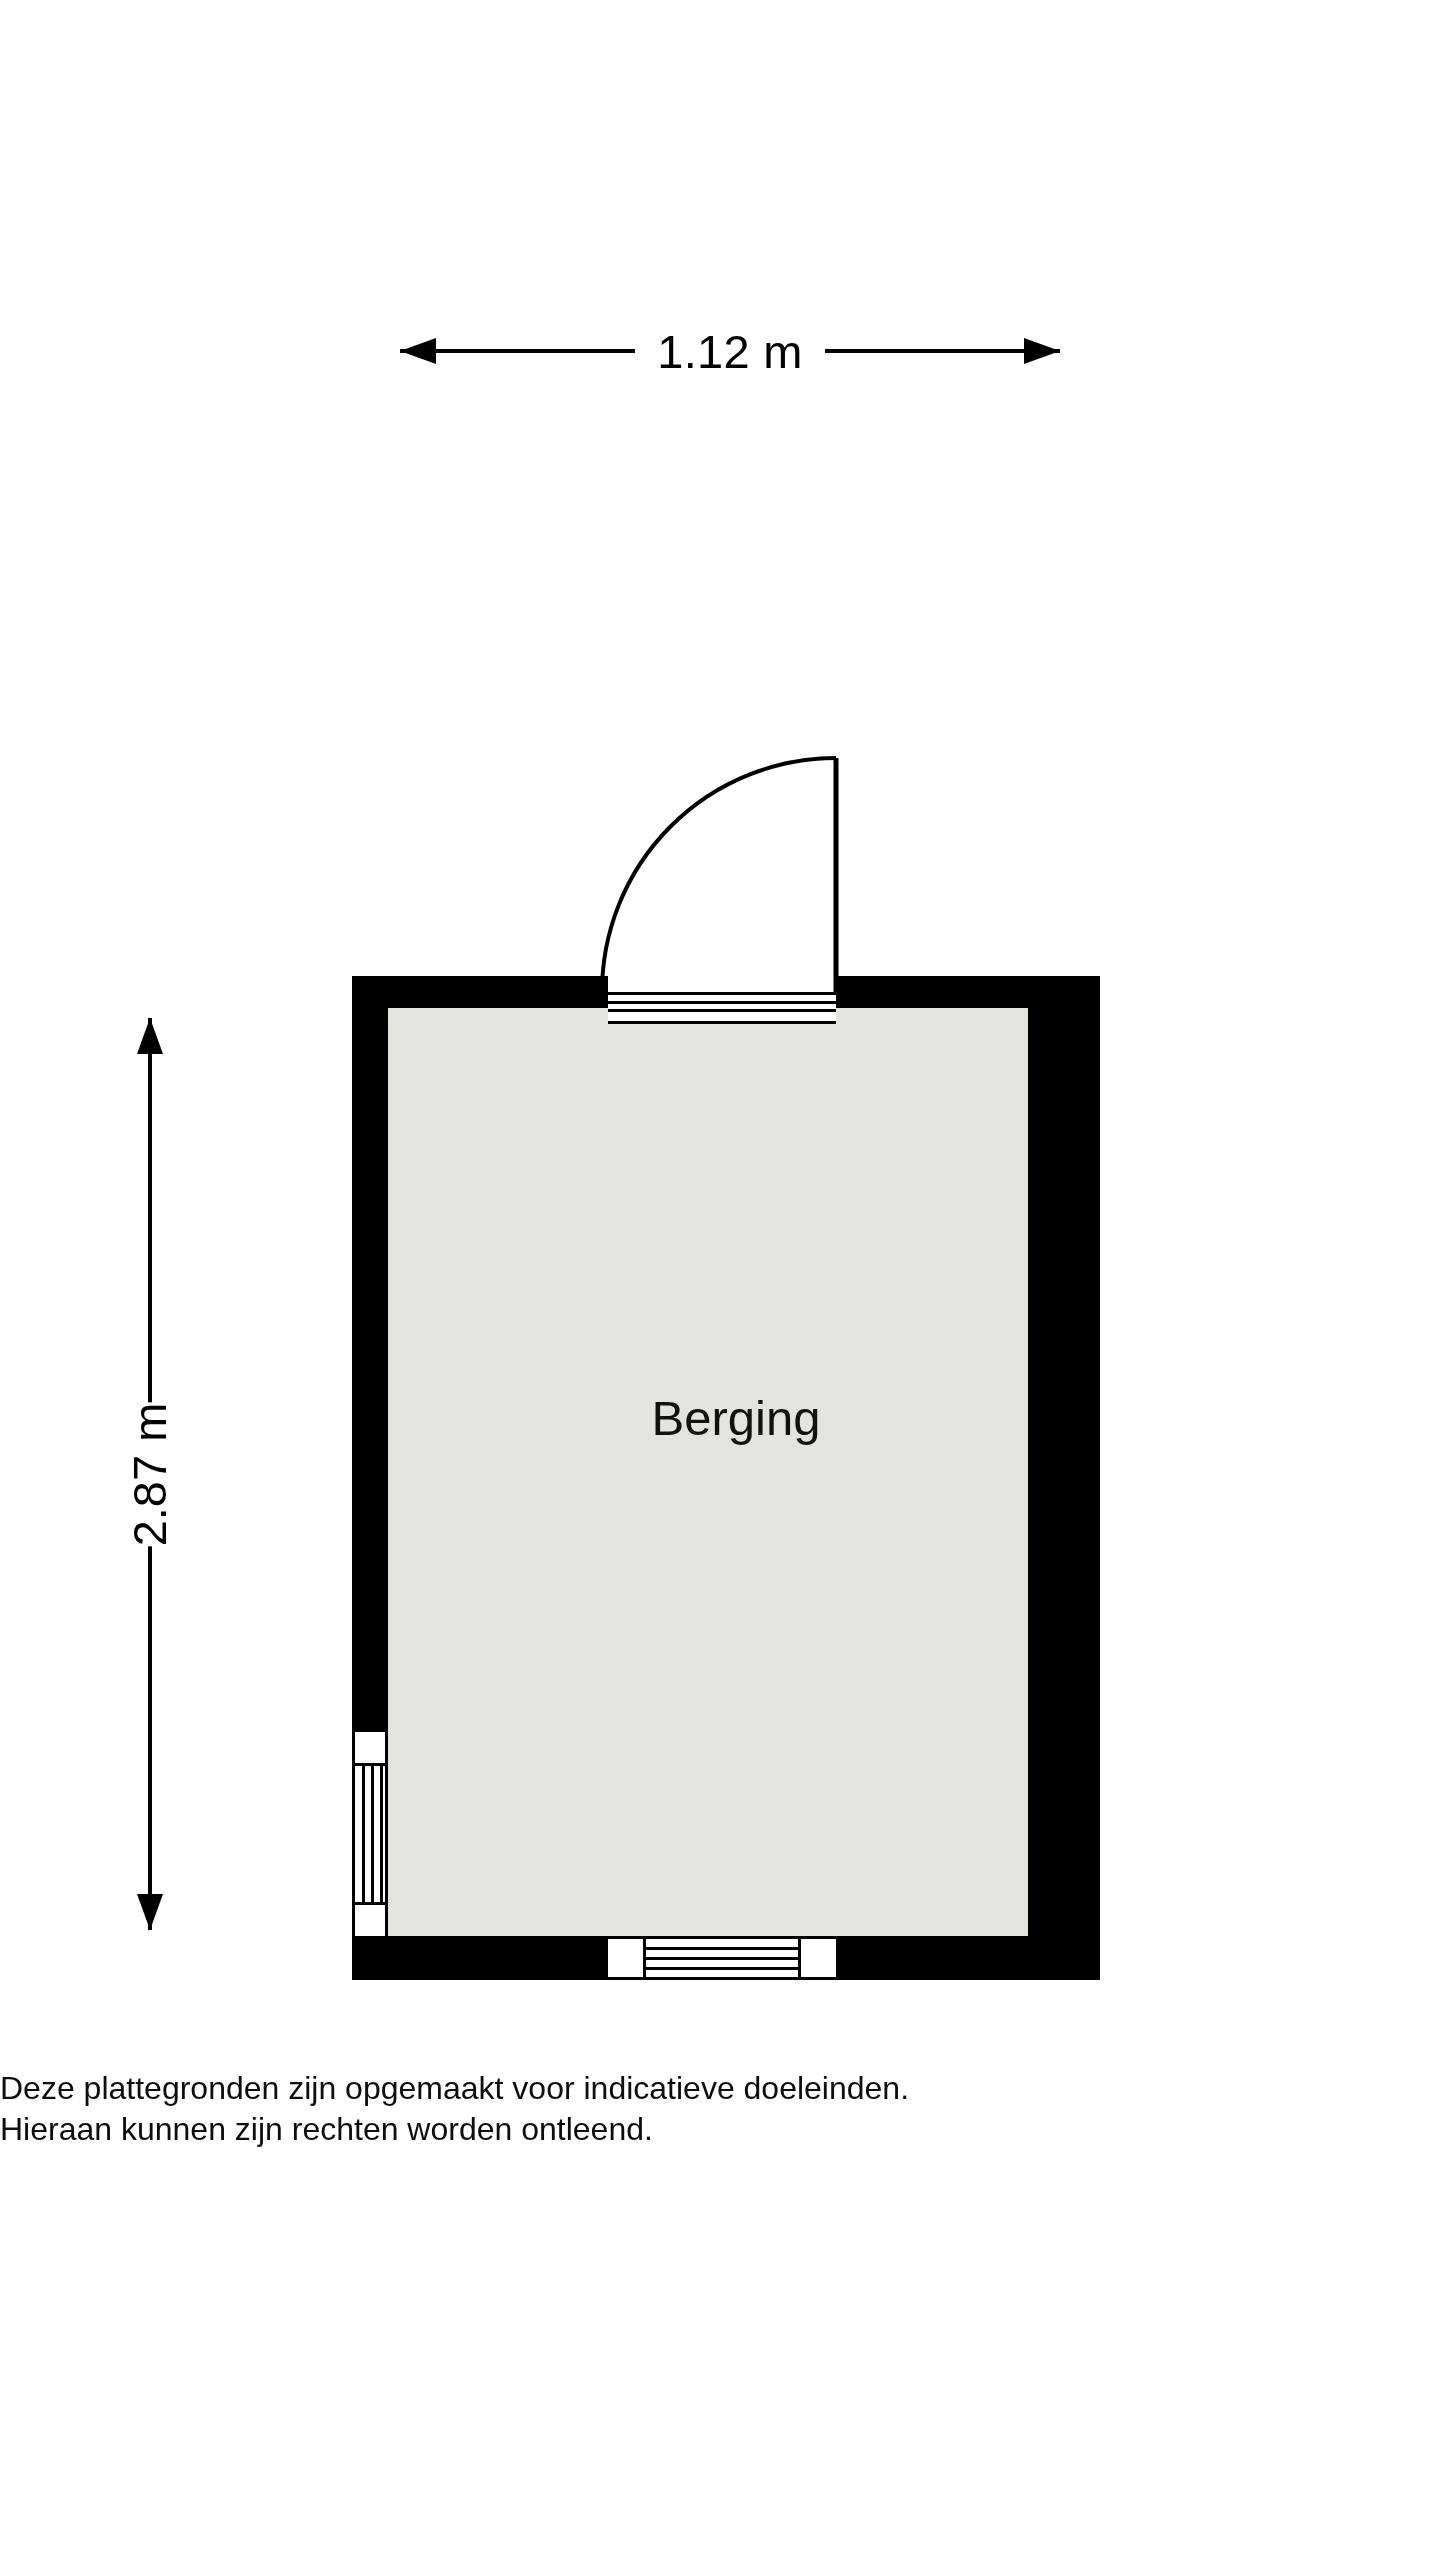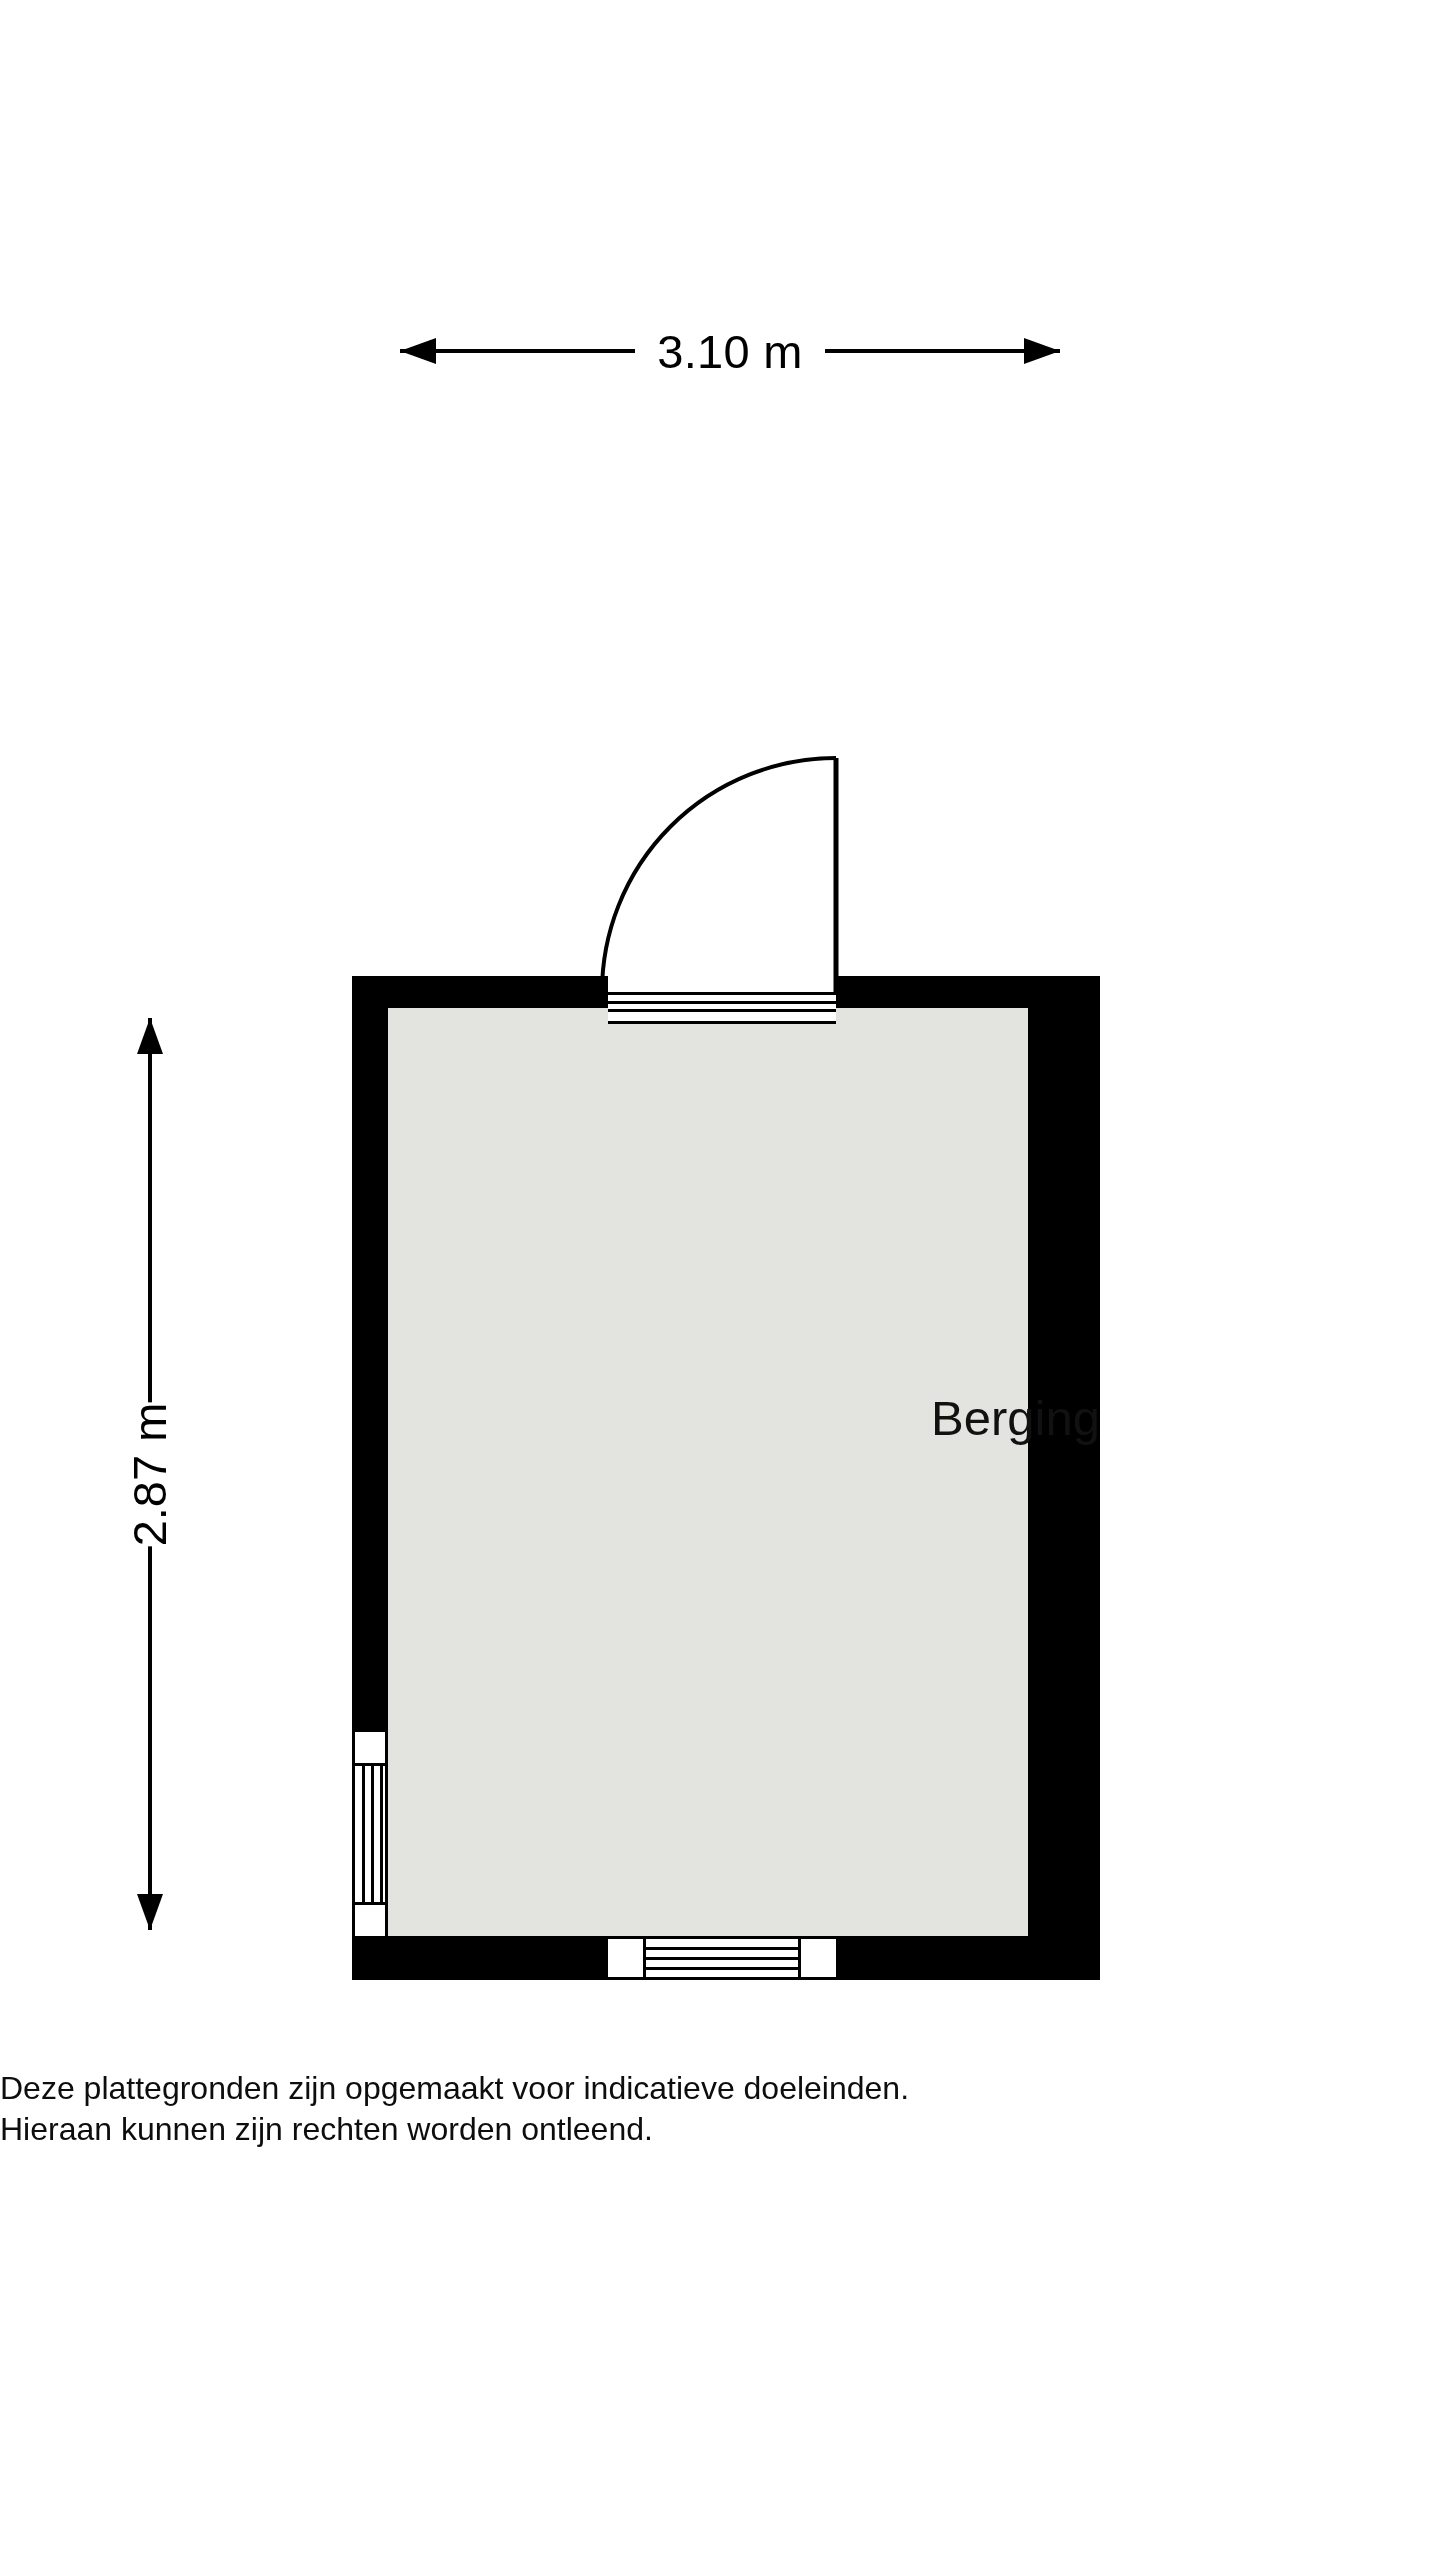--- a/index.html
+++ b/index.html
@@ -171,21 +171,21 @@
     top: 32px;
     width: 640px;
     height: 928px;
     background: #e3e3e0;
   }
   .room-label {
     position: absolute;
     left: 0;
     right: 0;
     top: 418px;
-    text-align: right;
+    text-align: center;
     font-size: 49px;
     line-height: 1;
     color: #111;
     margin-left: 20px;
   }
 
   
   
   .door-opening {
     position: absolute;
@@ -310,21 +310,21 @@
 </style>
 </head>
 <body>
 
 <div id="floorplan-root">
 
   <div class="dim-top">
     <div class="dim-line"></div>
     <div class="arrow-left"></div>
     <div class="arrow-right"></div>
-    <div class="dim-label">3.10 m</div>
+    <div class="dim-label">1.12 m</div>
   </div>
 
   <div class="dim-left">
     <div class="dim-line"></div>
     <div class="arrow-up"></div>
     <div class="arrow-down"></div>
     <div class="dim-label">2.87 m</div>
   </div>
 
   <div id="plan-block">

